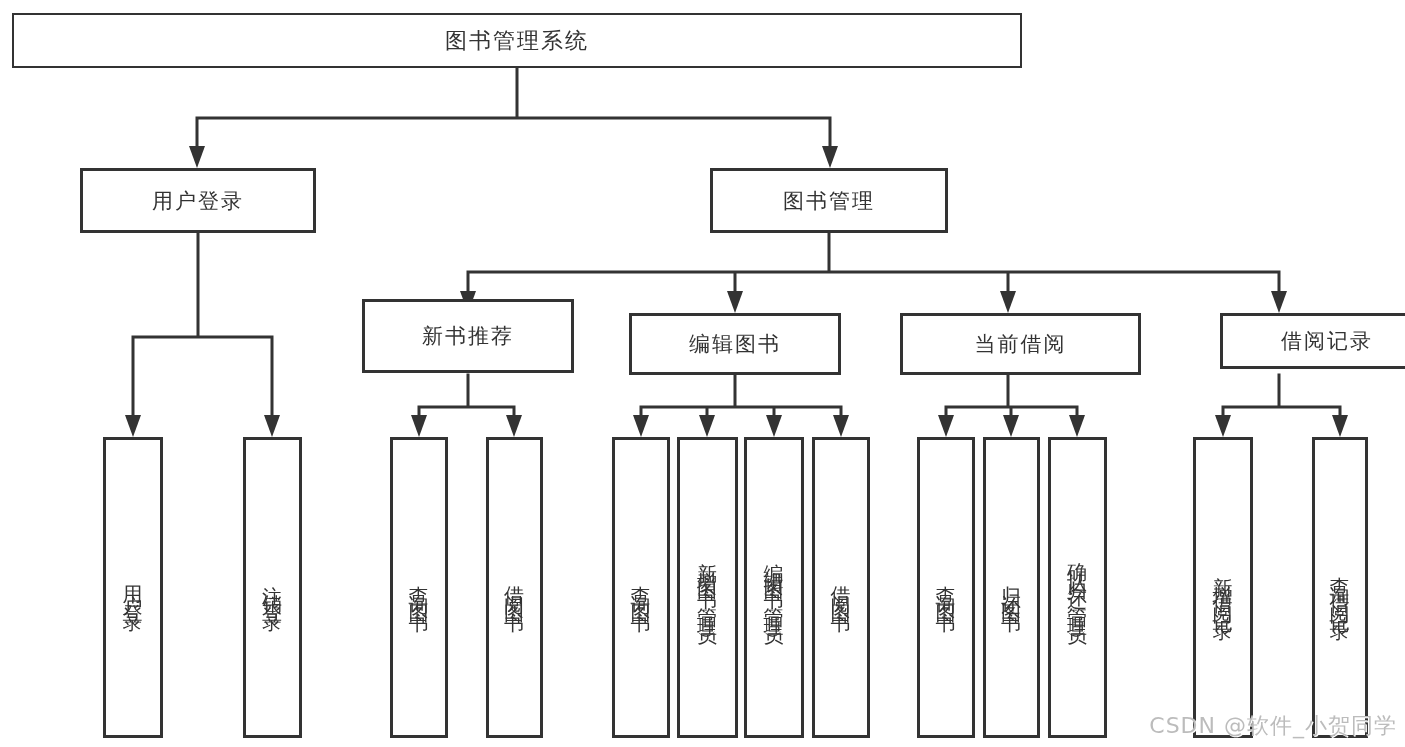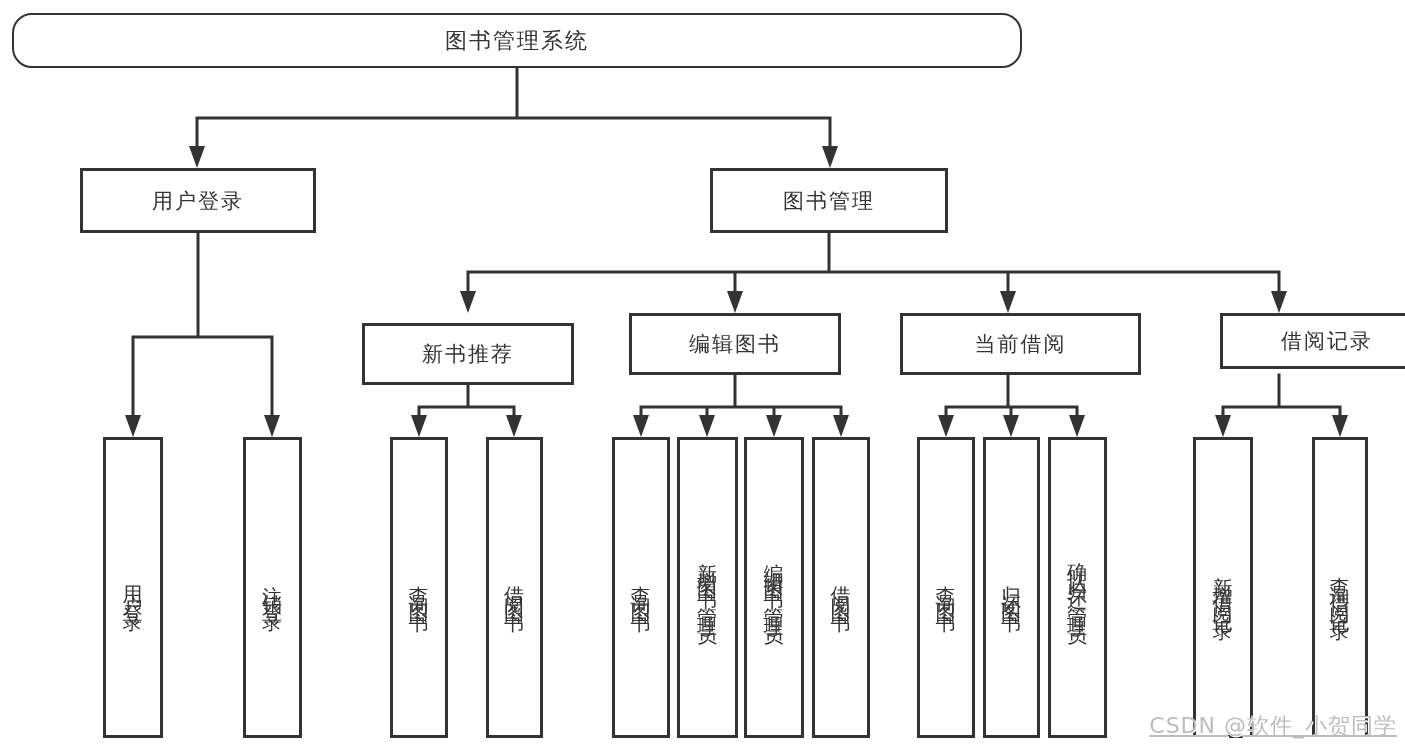--- a/index.html
+++ b/index.html
@@ -32,39 +32,37 @@
     align-items: center;
     justify-content: center;
     font-size: 21px;
     letter-spacing: 2px;
     text-align: center;
     white-space: nowrap;
   }
   .node.root {
     border-width: 2px;
     font-size: 22px;
-    border-radius: 20px;
   }
   .node.vtext {
     writing-mode: vertical-rl;
     text-orientation: mixed;
     font-size: 20px;
     letter-spacing: 9px;
     white-space: normal;
     line-height: 1;
   }
   .watermark {
     position: absolute;
     right: 8px;
     bottom: 6px;
     font-size: 22px;
     color: #bcbcbc;
     letter-spacing: 1px;
     text-shadow: 1px 1px 0 #ffffff;
-    text-decoration: underline;
   }
 </style>
 </head>
 <body>
 
 <div class="stage">
 
   <svg class="connector-layer" width="1405" height="747" viewBox="0 0 1405 747" xmlns="http://www.w3.org/2000/svg">
     <path fill="none" stroke="#333333" stroke-width="3" stroke-linecap="square" d="
       M517 68 L517 118
@@ -121,21 +119,21 @@
       <polygon points="1215,415 1231,415 1223,437"></polygon>
       <polygon points="1332,415 1348,415 1340,437"></polygon>
     </g>
   </svg>
 
   <div class="node root" style="left:12px; top:13px; width:1010px; height:55px;">图书管理系统</div>
 
   <div class="node" style="left:80px; top:168px; width:236px; height:65px;">用户登录</div>
   <div class="node" style="left:710px; top:168px; width:238px; height:65px;text-align:right;">图书管理</div>
 
-  <div class="node" style="left:362px; top:323px; width:212px; height:62px;">新书推荐</div>
+  <div class="node" style="left:362px; top:299px; width:212px; height:74px;">新书推荐</div>
   <div class="node" style="left:629px; top:313px; width:212px; height:62px;">编辑图书</div>
   <div class="node" style="left:900px; top:313px; width:241px; height:62px;">当前借阅</div>
   <div class="node" style="left:1172px; top:313px; width:214px; height:56px;margin-left:48px;">借阅记录</div>
 
   <div class="node vtext" style="left:103px; top:437px; width:60px; height:301px;">用户登录</div>
   <div class="node vtext" style="left:243px; top:437px; width:59px; height:301px;">注销登录</div>
 
   <div class="node vtext" style="left:390px; top:437px; width:58px; height:301px;">查询图书</div>
   <div class="node vtext" style="left:486px; top:437px; width:57px; height:301px;">借阅图书</div>
 

